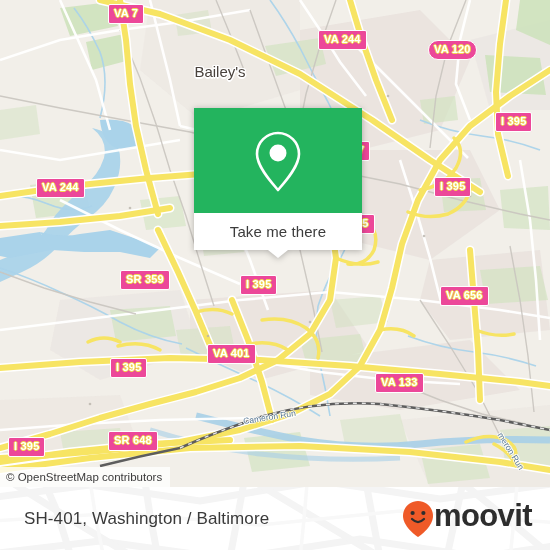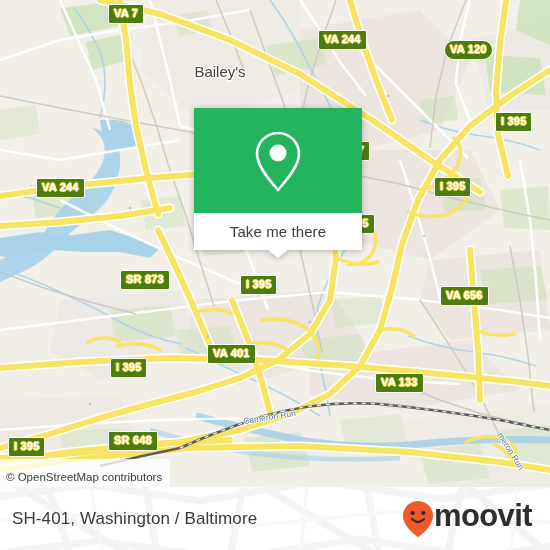--- a/index.html
+++ b/index.html
@@ -30,21 +30,21 @@
     left: 0;
     top: 0;
     width: 550px;
     height: 487px;
     display: block;
   }
 
   
   .shield {
     position: absolute;
-    background: #4d7c0f;
+    background: #ec4899;
     border: 1.5px solid #ffffff;
     border-radius: 2px;
     color: #ffffff;
     font-size: 11px;
     font-weight: bold;
     line-height: 1;
     padding: 3px 5px 4px 5px;
     white-space: nowrap;
     letter-spacing: 0.2px;
     box-sizing: border-box;
@@ -74,21 +74,21 @@
   }
 
   
   #osm-attribution {
     position: absolute;
     left: 0;
     bottom: 0;
     height: 20px;
     display: flex;
     align-items: center;
-    padding: 8px 8px 0 6px;
+    padding: 0 8px 0 6px;
     background: rgba(255,255,255,0.78);
     font-size: 11.5px;
     color: #3a3a3a;
     z-index: 6;
     white-space: nowrap;
   }
 
   
   #popup-card {
     position: absolute;
@@ -147,21 +147,21 @@
     left: 0;
     top: -28px;
     width: 550px;
     height: 120px;
     opacity: 1;
     pointer-events: none;
   }
   #footer-title {
     position: relative;
     z-index: 2;
-    margin-left: 12px;
+    margin-left: 24px;
     font-size: 17px;
     color: #3a3a3a;
     letter-spacing: 0.1px;
     white-space: nowrap;
   }
   #brand-logo {
     position: absolute;
     right: 18px;
     top: 50%;
     transform: translateY(-50%);
@@ -373,27 +373,27 @@
 
   <div class="place-label" style="left:160px; top:64px; width:120px;">
     <div>Bailey's</div>
   </div>
 
   <div class="water-label" style="left:243px; top:412px; transform:rotate(-9deg);">Cameron Run</div>
   <div class="water-label" style="left:490px; top:446px; transform:rotate(58deg);">meron Run</div>
 
   <div class="shield" style="left:108px; top:4px;">VA 7</div>
   <div class="shield" style="left:318px; top:30px;">VA 244</div>
-  <div class="shield" style="left:444px; top:40px;border-radius:10px;">VA 120</div>
+  <div class="shield" style="left:428px; top:40px;border-radius:10px;">VA 120</div>
   <div class="shield" style="left:495px; top:112px;">I 395</div>
   <div class="shield" style="left:352px; top:141px;">7</div>
   <div class="shield" style="left:36px;  top:178px;">VA 244</div>
   <div class="shield" style="left:434px; top:177px;">I 395</div>
   <div class="shield" style="left:350px; top:214px;">95</div>
-  <div class="shield" style="left:120px; top:270px;">SR 873</div>
+  <div class="shield" style="left:120px; top:270px;">SR 359</div>
   <div class="shield" style="left:240px; top:275px;">I 395</div>
   <div class="shield" style="left:440px; top:286px;">VA 656</div>
   <div class="shield" style="left:207px; top:344px;">VA 401</div>
   <div class="shield" style="left:110px; top:358px;">I 395</div>
   <div class="shield" style="left:375px; top:373px;">VA 133</div>
   <div class="shield" style="left:8px;   top:437px;">I 395</div>
   <div class="shield" style="left:108px; top:431px;">SR 648</div>
 
   <div id="popup-card">
     <div id="popup-card-image">

